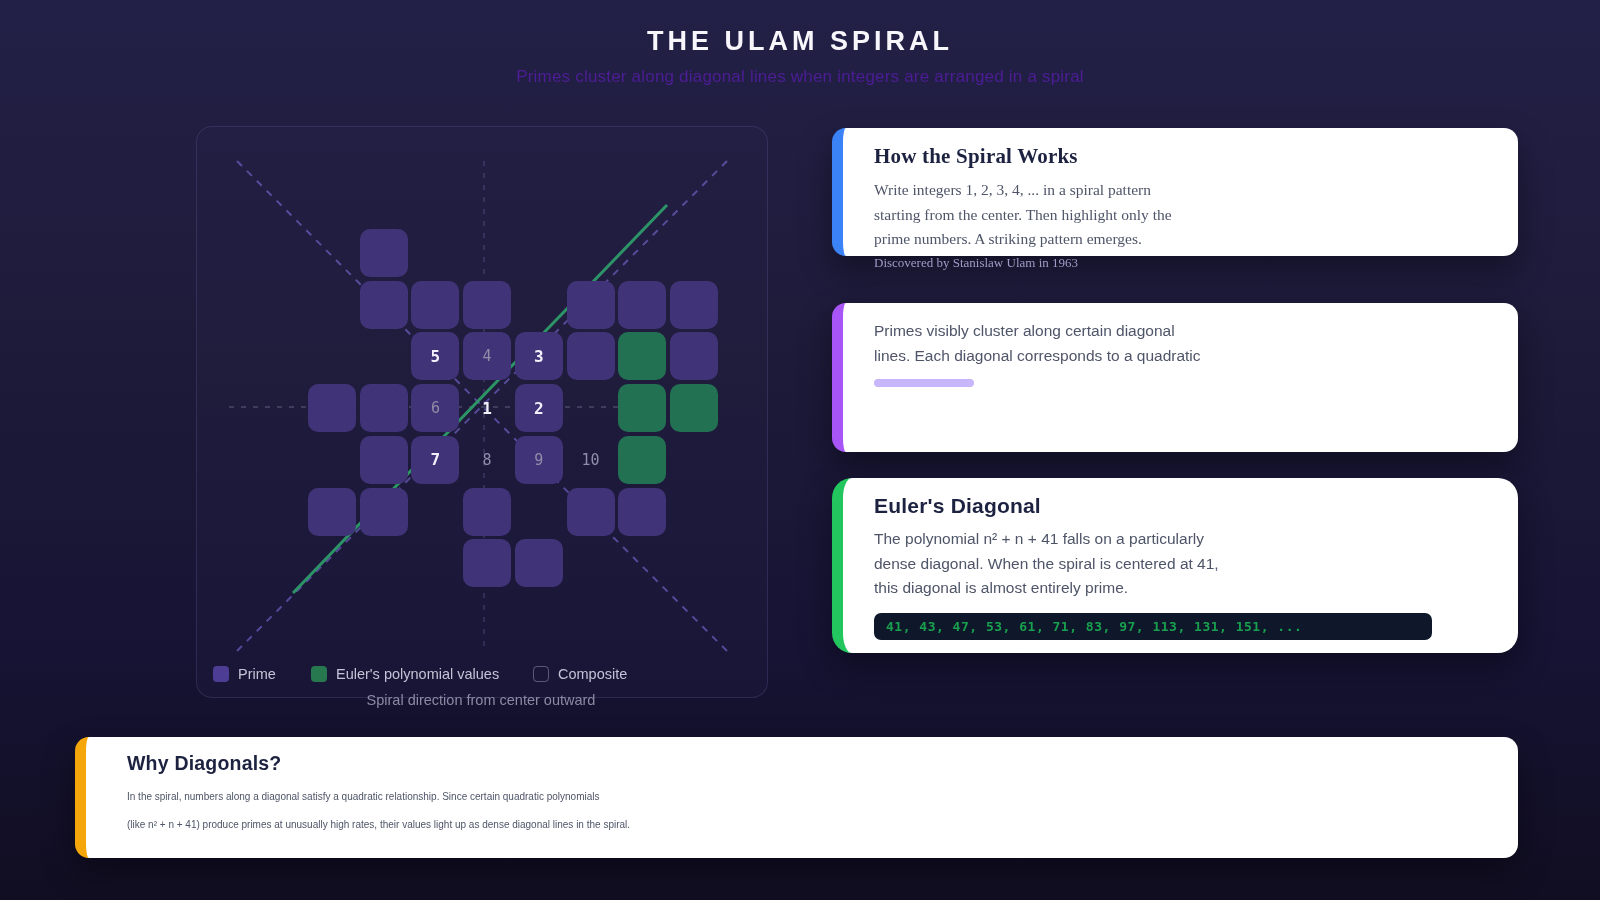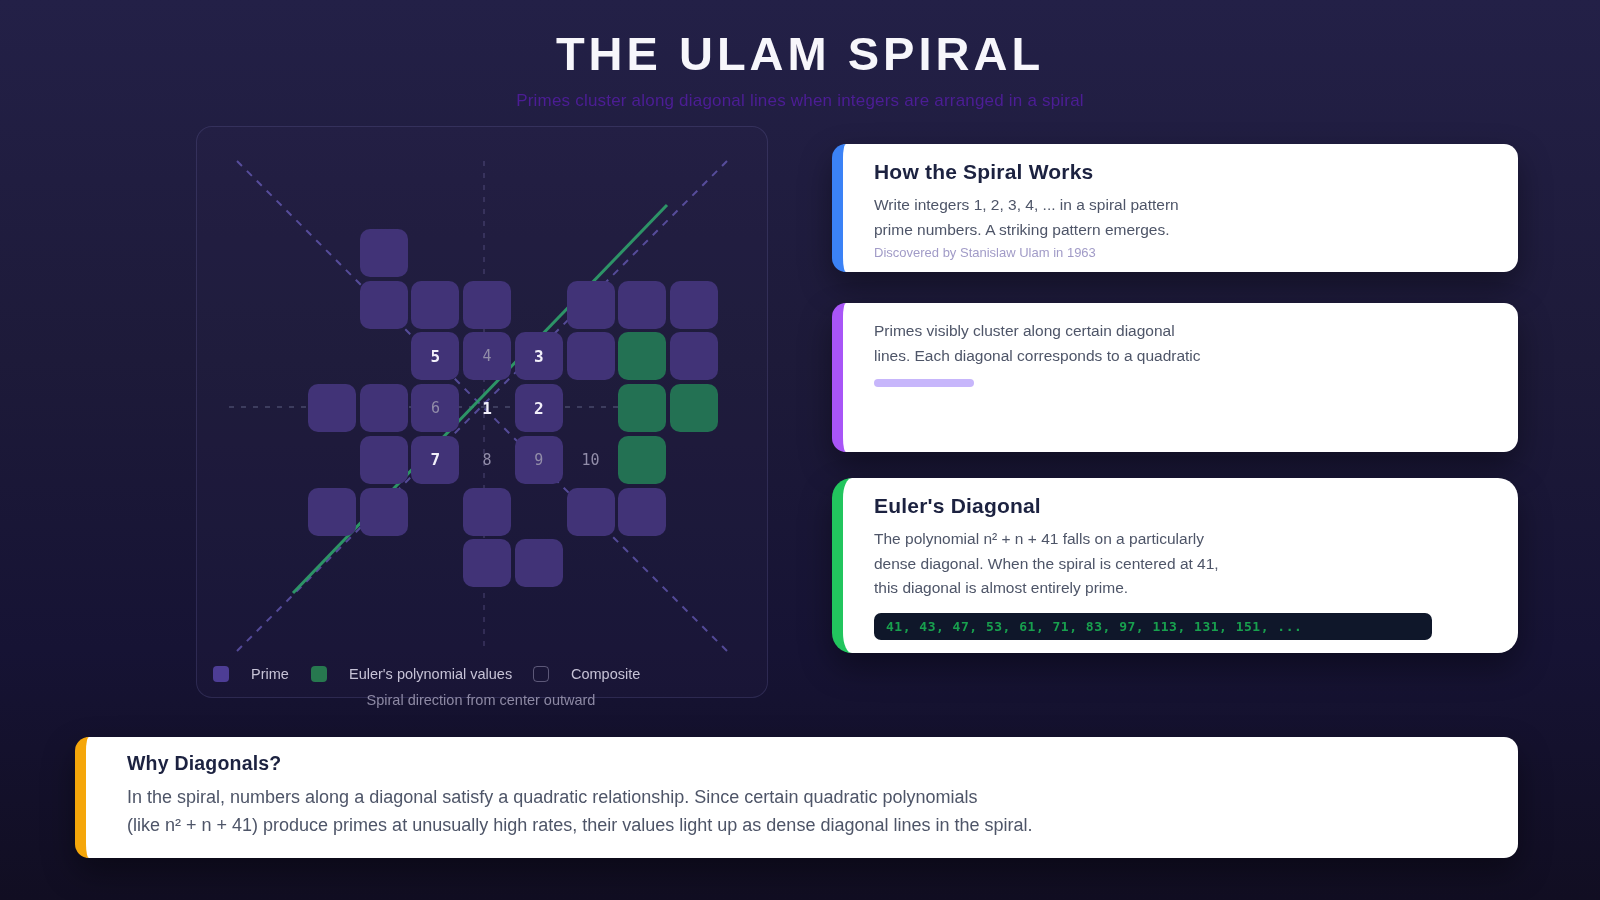--- a/index.html
+++ b/index.html
@@ -4,42 +4,42 @@
 <style>
   html,body{margin:0;padding:0;}
   body{
     width:1600px;height:900px;overflow:hidden;
     font-family:"Liberation Sans","DejaVu Sans",sans-serif;
     background:linear-gradient(180deg,#232047 0%,#1d1a39 40%,#161334 72%,#110e22 100%);
     position:relative;
   }
   
   .hdr{position:absolute;left:0;top:0;width:1600px;text-align:center;}
-  .hdr h1{margin:26px 0 0;font-size:47px;font-weight:800;letter-spacing:4px;color:#f7f6fb;}
+  .hdr h1{margin:26px 0 0;font-size:27px;font-weight:800;letter-spacing:4px;color:#f7f6fb;}
   .hdr p{margin:10px 0 0;font-size:17px;color:#4c1d95;letter-spacing:.2px;}
   
   .panel{
     position:absolute;left:196px;top:126px;width:570px;height:570px;
     background:rgba(44,40,80,.18);
     border:1px solid rgba(120,112,180,.22);
     border-radius:16px;
   }
   .panel svg{position:absolute;left:0;top:0;}
   .cell{
     position:absolute;width:48px;height:48px;border-radius:10px;
     display:flex;align-items:center;justify-content:center;
     font-family:"DejaVu Sans Mono","Liberation Mono",monospace;
     font-size:15px;color:#928da9;
   }
   .cell.prime{background:#413377;}
   .cell.euler{background:#237153;}
   .cell.none{background:transparent;}
   .cell.emph{color:#f2f0fa;font-weight:bold;font-size:16px;}
   
-  .legend-item{position:absolute;top:538px;display:flex;align-items:center;gap:22px;height:18px;}
+  .legend-item{position:absolute;top:538px;display:flex;align-items:center;gap:9px;height:18px;}
   .swatch{width:16px;height:16px;border-radius:4px;flex:0 0 auto;}
   .swatch.prime{background:#4d3d95;}
   .swatch.euler{background:#27784f;}
   .swatch.composite{background:transparent;border:1.5px solid rgba(193,188,218,.4);box-sizing:border-box;}
   .legend-item span.lbl{font-size:14.5px;color:#c6c2d6;white-space:nowrap;}
   .caption{
     position:absolute;left:196px;top:692px;width:570px;text-align:center;
     font-size:14.5px;color:#8d89a4;margin:0;
   }
   
@@ -54,21 +54,21 @@
   .card .footnote{margin-top:3px;font-size:13px;color:#a19bc7;}
   .card .pill{margin-top:11px;width:100px;height:8px;border-radius:5px;background:#c7b6fb;}
   .card .code{
     margin-top:12px;width:558px;box-sizing:border-box;
     background:#0f172a;color:#18a04e;border-radius:7px;
     font-family:"DejaVu Sans Mono","Liberation Mono",monospace;
     font-size:13px;font-weight:bold;padding:6px 12px;letter-spacing:.5px;
   }
   .card.bottom{left:75px;width:1443px;top:737px;height:121px;padding:15px 28px 0 41px;}
   .card.bottom h2{font-size:19.5px;margin-bottom:8px;}
-  .card.bottom p.line{font-size:18px;line-height:28px;}
+  .card.bottom p.line{font-size:10px;line-height:28px;}
 </style>
 </head>
 <body>
 
 <div class="hdr">
   <h1>THE ULAM SPIRAL</h1>
   <p>Primes cluster along diagonal lines when integers are arranged in a spiral</p>
 </div>
 
 <section class="panel">
@@ -129,23 +129,24 @@
       <div class="legend-item" style="left: 336px;">
         <span class="swatch composite"></span>
         <span class="lbl">Composite</span>
       </div>
     </div>
 </section>
 
 <p class="caption">Spiral direction from center outward</p>
 
 <div id="cards">
-    <div class="card" style="top: 144px; height: 128px; border-left-color: rgb(59, 130, 246);">
+    <div class="card" style="top: 128px; height: 128px; border-left-color: rgb(59, 130, 246); font-family: Liberation Serif, serif;">
       <h2>How the Spiral Works</h2>
       <p class="line">Write integers 1, 2, 3, 4, ... in a spiral pattern</p>
+      <p class="line">starting from the center. Then highlight only the</p>
       <p class="line">prime numbers. A striking pattern emerges.</p>
       <div class="footnote">Discovered by Stanislaw Ulam in 1963</div>
     </div>
     <div class="card" style="top: 303px; height: 149px; border-left-color: rgb(168, 85, 247);">
       <p class="line">Primes visibly cluster along certain diagonal</p>
       <p class="line">lines. Each diagonal corresponds to a quadratic</p>
       <div class="pill"></div>
     </div>
     <div class="card" style="top: 478px; height: 175px; border-left-color: rgb(34, 197, 94); border-radius: 20px;">
       <h2>Euler's Diagonal</h2>

